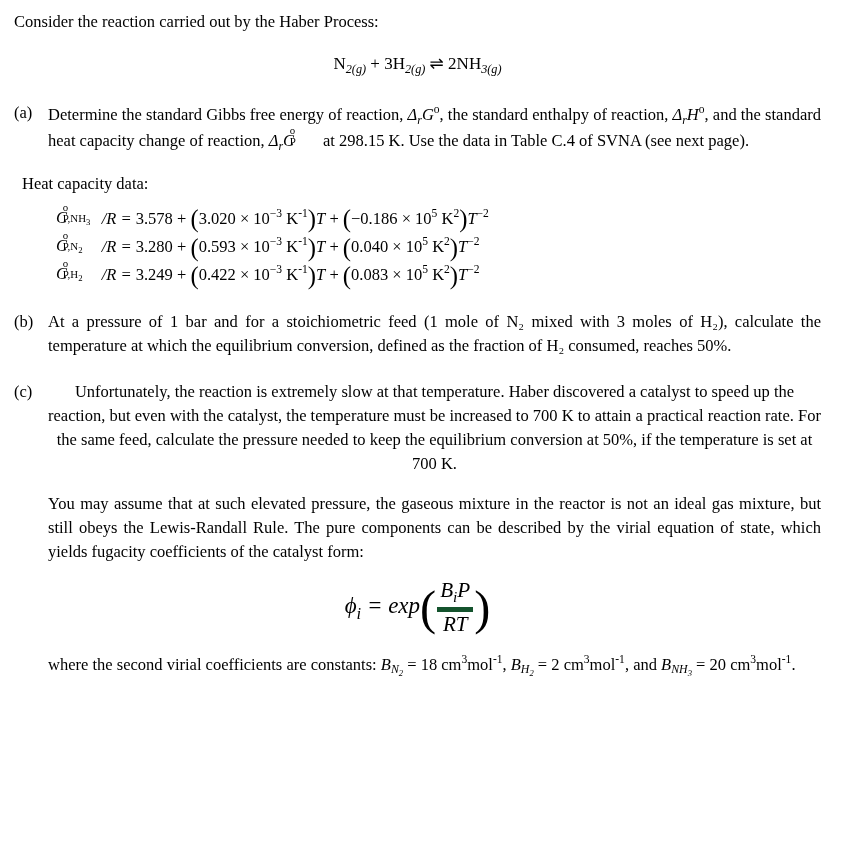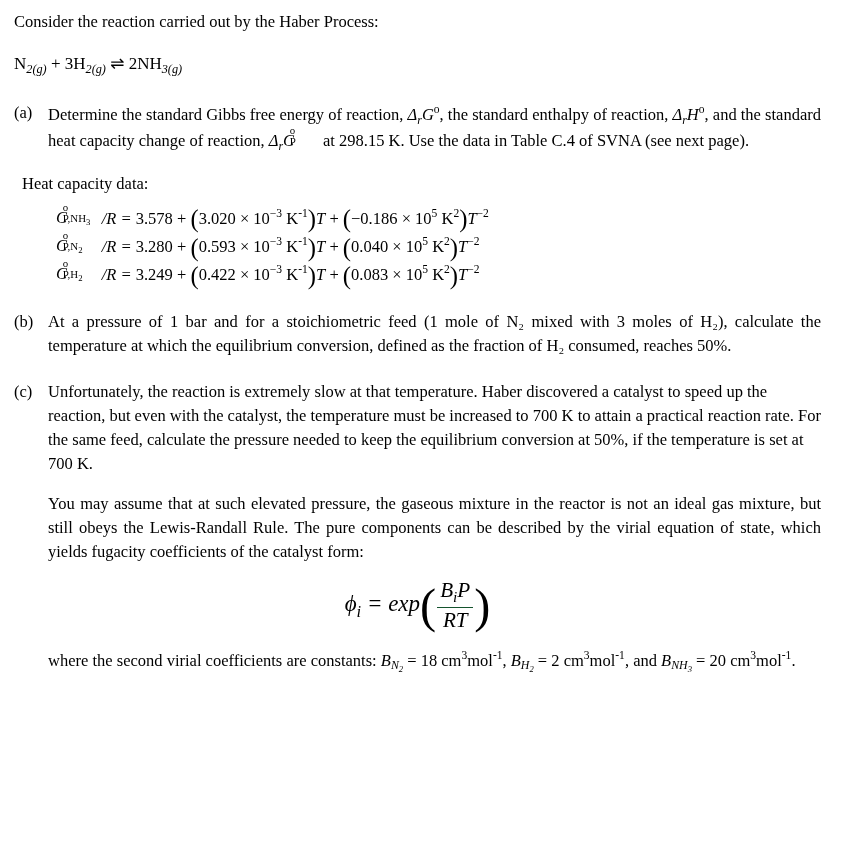--- a/index.html
+++ b/index.html
@@ -18,21 +18,21 @@
   }
   .page {
     padding: 10px 20px 0 14px;
     box-sizing: border-box;
     width: 841px;
   }
   .intro {
     margin: 0 0 6px 0;
   }
   .equation-center {
-    text-align: left;
+    text-align: center;
     margin: 18px 0 22px 0;
     font-size: 17px;
   }
   .sub {
     vertical-align: sub;
     font-size: 0.72em;
   }
   .supr {
     vertical-align: super;
     font-size: 0.7em;
@@ -50,21 +50,21 @@
     flex: 0 0 34px;
     text-align: left;
     padding-left: 0px;
   }
   .part-body {
     flex: 1 1 auto;
     text-align: justify;
     text-justify: inter-word;
   }
   .part-body.nojust {
-    text-align: left;
+    text-align: center;
   }
   .heat-cap-title {
     margin: 16px 0 8px 8px;
   }
   .cp-lines {
     margin: 0 0 6px 42px;
     line-height: 1.62;
     font-size: 16.5px;
   }
   .cp-line {
@@ -73,21 +73,21 @@
   .frac {
     display: inline-block;
     vertical-align: middle;
     text-align: center;
     line-height: 1.1;
     font-style: italic;
     margin: 0 1px;
   }
   .frac .num {
     display: block;
-    border-bottom: 1px solid #14532d;
+    border-bottom: 5px solid #14532d;
     padding: 0 3px 1px 3px;
     font-size: 0.92em;
   }
   .frac .den {
     display: block;
     padding: 1px 3px 0 3px;
     font-size: 0.92em;
   }
   .paren-big {
     display: inline-block;

